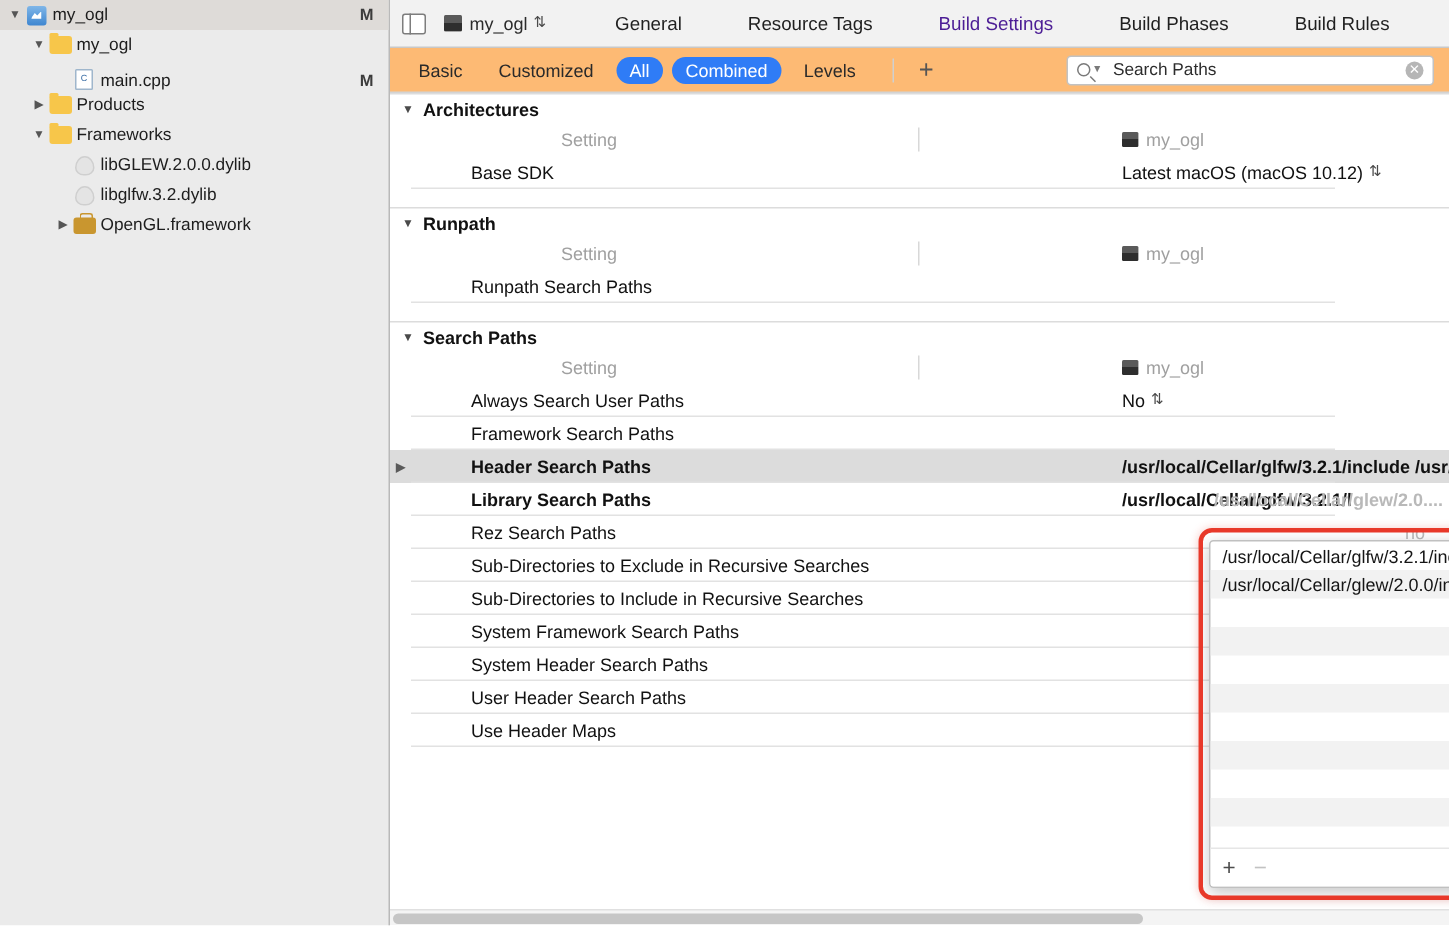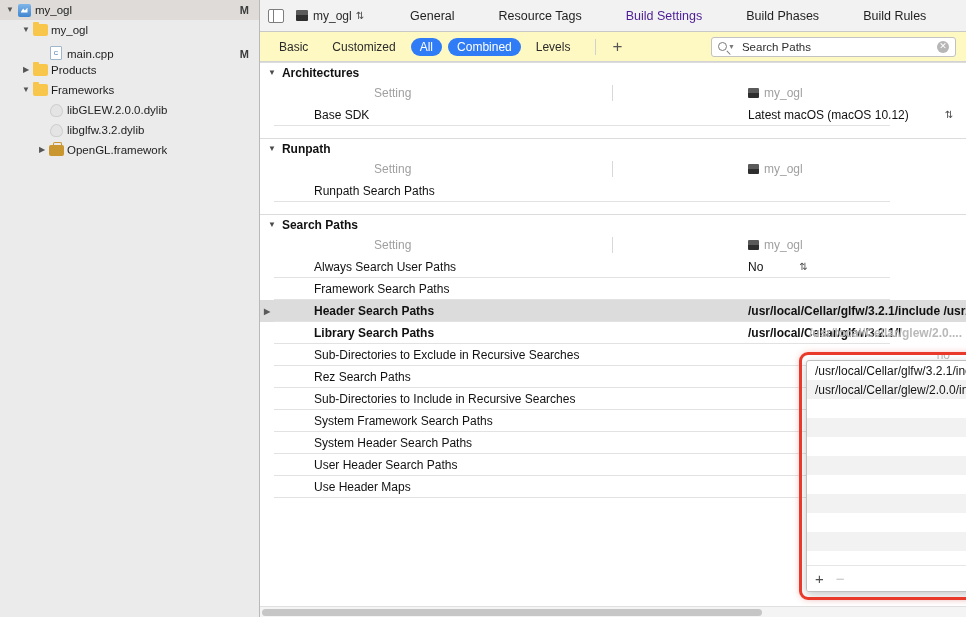--- a/index.html
+++ b/index.html
@@ -68,21 +68,21 @@
   .pane-toggle:after { content:""; position:absolute; left:4px; top:-1px; bottom:-1px; width:1px; background:#7d7d7d; }
   .target-chip { display: flex; align-items: center; font-size: 12px; color: #2b2b2b; margin-right: 24px; }
   .target-sq { width: 12px; height: 11px; background: #3a3a3a; border-radius: 1px; margin-right: 5px;
     background-image: linear-gradient(#5a5a5a 50%, #2e2e2e 50%); }
   .stepper { font-size: 10px; margin-left: 4px; color:#4a4a4a; line-height: 1; }
   .tab-item { font-size: 12.5px; color: #1f1f1f; padding: 0 22px; white-space: nowrap; }
   .tab-item.active { color: #4c1d95; }
 
   
   #filterbar {
-    height: 30px; background: #fef9c3; border-bottom: 1px solid #d3d3d3;
+    height: 30px; background: #fdba74; border-bottom: 1px solid #d3d3d3;
     display: flex; align-items: center; padding: 0 10px;
   }
   .seg { font-size: 12px; color: #2a2a2a; padding: 2px 9px; border-radius: 9px; margin-right: 6px; white-space: nowrap; }
   .seg.on { background: #2f7cf6; color: #fff; }
   .seg-div { width: 1px; height: 16px; background: #d0d0d0; margin: 0 10px; }
   .plus-btn { font-size: 17px; color: #555; line-height: 1; padding: 0 6px; }
   .search-wrap { margin-left: auto; position: relative; width: 245px; }
   .search-field {
     height: 20px; border: 1px solid #c2c2c2; border-radius: 3px; background: #fff;
     display: flex; align-items: center; padding: 0 6px; font-size: 11.5px; color: #4b4b4b;
@@ -110,21 +110,21 @@
     display: flex; align-items: center; height: 22px;
     font-size: 12px; color: #111; position: relative;
   }
   .row.colhead { color: #a0a0a0; }
   .row.selected { background: #dcdcdc; font-weight: bold; }
   .row.bold { font-weight: bold; }
   .row-tw { width: 14px; flex: 0 0 14px; text-align: center; font-size: 8px; color: #5a5a5a; }
   .row-name { width: 336px; flex: 0 0 336px; white-space: nowrap; overflow: hidden; margin-left: 40px; }
   .row-name.indent { padding-left: 60px; }
   .row-val { flex: 1 1 auto; white-space: nowrap; overflow: hidden; display: flex; align-items: center; }
-  .row-val.center { justify-content: flex-start; padding-left: 98px; gap: 32px; }
+  .row-val.center { justify-content: flex-start; padding-left: 98px; }
   .row-underline { position: absolute; left: 14px; right: 76px; bottom: 0; height: 1px; background: #e2e2e2; }
   .target-mini { display: flex; align-items: center; color: #a0a0a0; padding-left: 98px; }
   .target-mini .target-sq { width: 11px; height: 10px; margin-right: 5px; }
   .vsep { position: absolute; left: 352px; top: 3px; bottom: 3px; width: 1px; background: #d8d8d8; }
   .valnote { color: #b9b9b9; font-size: 12px; }
 
   
   #hscroll { position: absolute; left: 0; right: 0; bottom: 0; height: 11px; background: #f4f4f4;
     border-top: 1px solid #e0e0e0; }
   #hscroll .thumb { position: absolute; left: 2px; width: 500px; top: 2px; height: 7px;
@@ -360,30 +360,30 @@
             <span class="row-tw"></span>
             <span class="row-name">Library Search Paths</span>
             <span class="row-val center">
               <span>/usr/local/Cellar/glfw/3.2.1/l</span>
             </span>
             <span class="valnote" style="position:absolute;right:4px;">/usr/local/Cellar/glew/2.0....</span>
             <span class="row-underline"></span>
           </div>
           <div class="row">
             <span class="row-tw"></span>
+            <span class="row-name">Rez Search Paths</span>
+            <span class="row-val">
+              <span></span>
+            </span>
+            <span class="valnote" style="position:absolute;right:16px;">no</span>
+            <span class="row-underline"></span>
+          </div>
+          <div class="row">
+            <span class="row-tw"></span>
             <span class="row-name">Sub-Directories to Exclude in Recursive Searches</span>
-            <span class="row-val">
-              <span></span>
-            </span>
-            <span class="valnote" style="position:absolute;right:16px;">no</span>
-            <span class="row-underline"></span>
-          </div>
-          <div class="row">
-            <span class="row-tw"></span>
-            <span class="row-name">Rez Search Paths</span>
             <span class="row-val">
               <span></span>
             </span>
             <span class="valnote" style="position:absolute;right:16px;">no</span>
             <span class="row-underline"></span>
           </div>
           <div class="row">
             <span class="row-tw"></span>
             <span class="row-name">Sub-Directories to Include in Recursive Searches</span>
             <span class="row-val">

